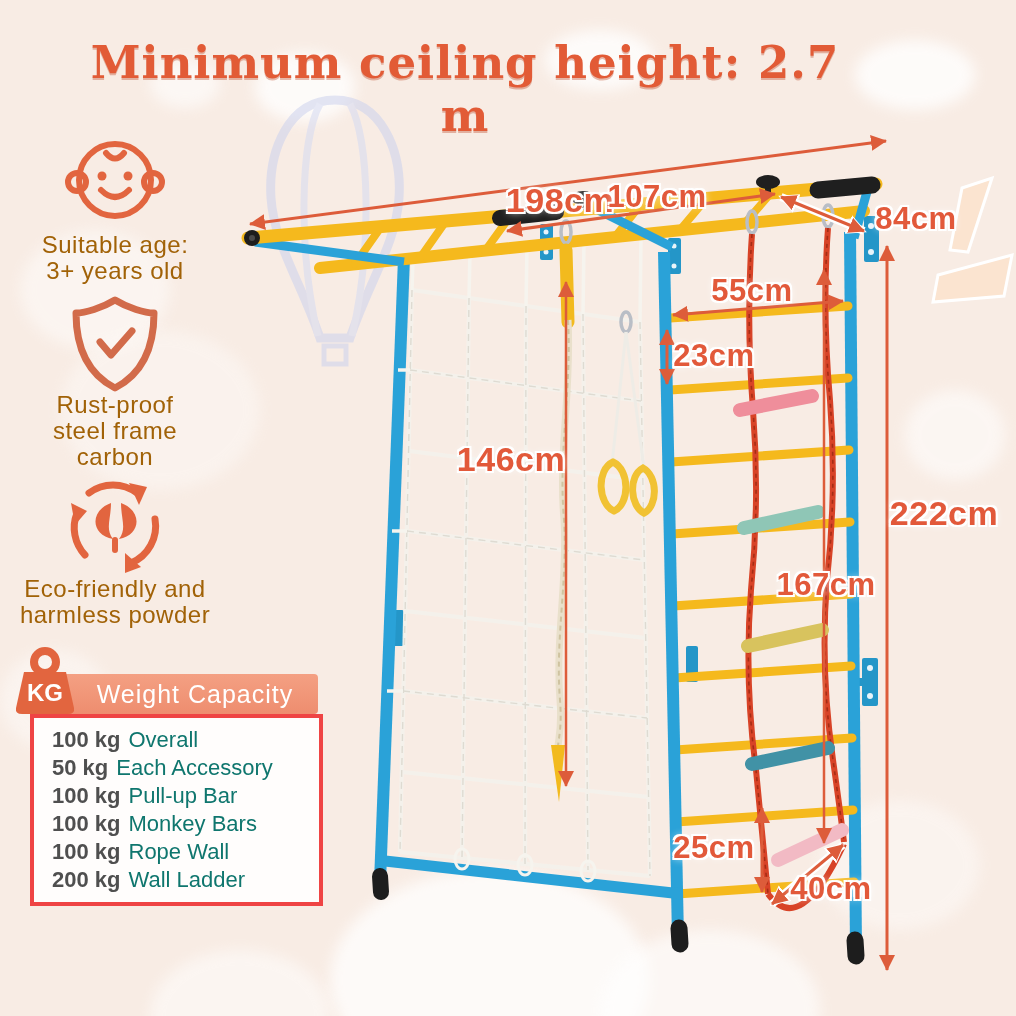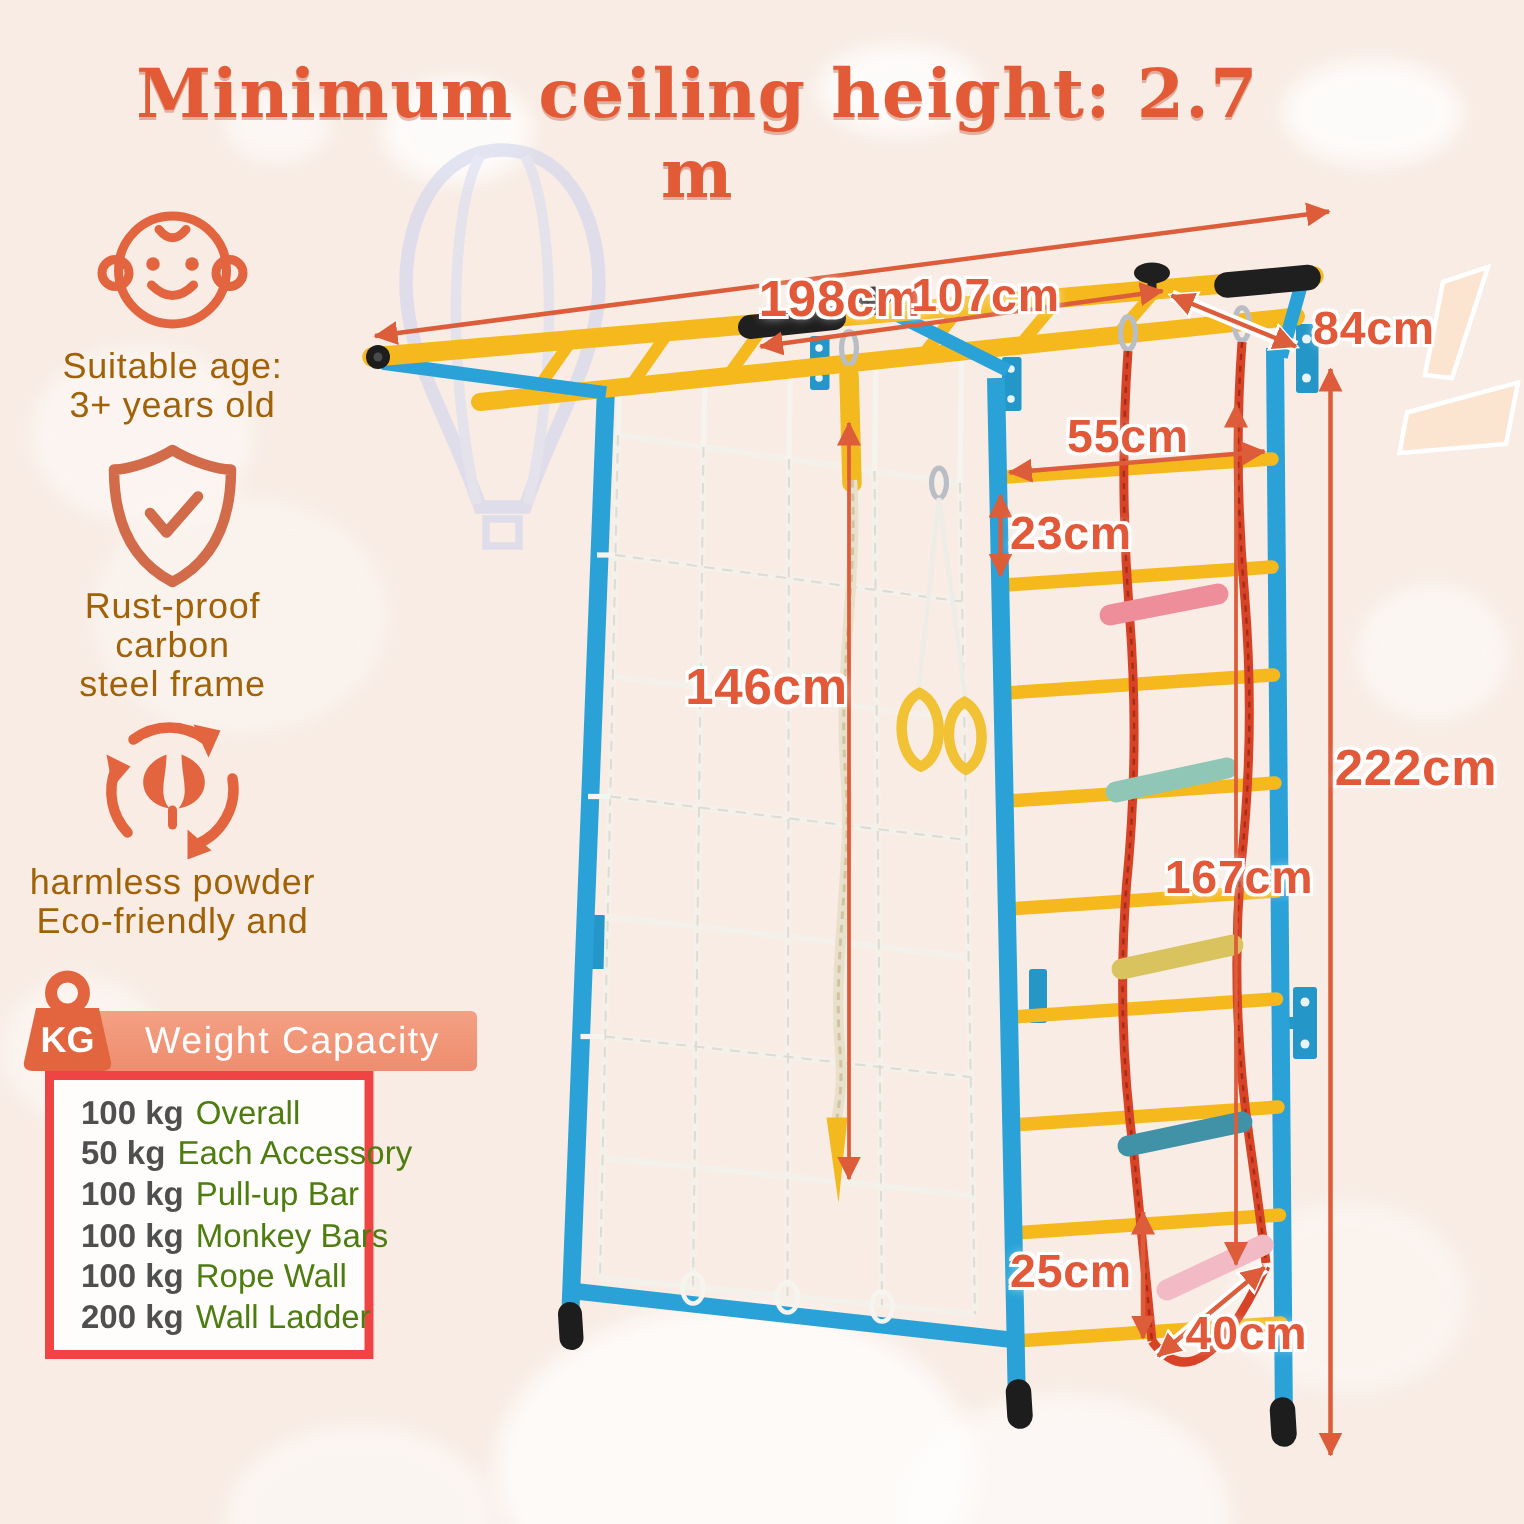--- a/index.html
+++ b/index.html
@@ -28,28 +28,28 @@
   .wc-kg { position:absolute; left:12px; top:646px; }
   .wc-header {
     position:absolute; left:30px; top:674px; width:288px; height:40px;
     background:linear-gradient(#f4a083,#ee8d6f);
     border-radius:4px;
     color:#fff; font-size:25px; letter-spacing:1px;
     display:flex; align-items:center; justify-content:center;
     padding-left:42px;
   }
   .wc-box {
-    position:absolute; left:30px; top:714px; width:219px; height:192px;
-    background:#fffdfc; border:6px solid #ef4444;
+    position:absolute; left:30px; top:714px; width:293px; height:192px;
+    background:#fffdfc; border:4px solid #ef4444;
     display:flex; flex-direction:column; justify-content:space-around;
     padding:8px 6px 8px 18px;
   }
   .wc-row { display:flex; gap:8px; font-size:22px; white-space:nowrap; }
   .wc-val { font-weight:bold; color:#4f4f4f; }
-  .wc-lab { color:#4d7c0f; }
+  .wc-lab { color:#0f766e; }
 
   .dim {
     position:absolute; transform:translate(-50%,-50%);
     font-size:31px; font-weight:bold; color:#e2593a; letter-spacing:.5px;
     text-shadow:-2px -2px 0 #fff,2px -2px 0 #fff,-2px 2px 0 #fff,2px 2px 0 #fff,0 0 8px #fff;
     white-space:nowrap;
   }
   .dim.big { font-size:34px;margin-top:47px; }
 </style>
 </head>
@@ -281,42 +281,42 @@
   <span class="fline">Suitable age:</span>
   <span class="fline">3+ years old</span>
 </div>
 
 <div class="feature" style="left:25px;top:296px;width:180px">
   <svg class="ficon" width="92" height="96" viewBox="-46 -48 92 96">
     <path d="M0,-44 C-13,-36 -30,-31 -39,-31 C-39,-2 -31,28 0,44 C31,28 39,-2 39,-31 C30,-31 13,-36 0,-44 Z" fill="none" stroke="#d26b4a" stroke-width="7" stroke-linejoin="round"></path>
     <path d="M-15,-2 L-4,11 L17,-13" fill="none" stroke="#d26b4a" stroke-width="7" stroke-linecap="round" stroke-linejoin="round"></path>
   </svg>
   <span class="fline">Rust-proof</span>
+  <span class="fline">steel frame</span>
   <span class="fline">carbon</span>
-  <span class="fline">steel frame</span>
 </div>
 
 <div class="feature" style="left:12px;top:478px;width:206px">
   <svg class="ficon" width="104" height="98" viewBox="-52 -49 104 98">
     <g fill="none" stroke="#e2653f" stroke-width="7" stroke-linecap="round">
       <path d="M-30,28 A40 40 0 0 1 -38,-14"></path>
       <path d="M-26,-34 A40 40 0 0 1 22,-34"></path>
       <path d="M40,-8 A40 40 0 0 1 16,36"></path>
     </g>
     <g fill="#e2653f">
       <polygon points="-44,-24 -28,-16 -40,-2"></polygon>
       <polygon points="14,-44 32,-40 24,-22"></polygon>
       <polygon points="26,40 10,46 10,26"></polygon>
       <path d="M-2,12 C-24,8 -26,-16 -4,-24 C-4,-8 -10,2 -2,12 Z"></path>
       <path d="M4,12 C26,8 28,-16 6,-24 C6,-8 12,2 4,12 Z"></path>
       <rect x="-3" y="10" width="6" height="16" rx="3"></rect>
     </g>
   </svg>
+  <span class="fline">Eco-friendly and</span>
   <span class="fline">harmless powder</span>
-  <span class="fline">Eco-friendly and</span>
 </div>
 
 <div class="wc-header">Weight Capacity</div>
 <svg class="wc-kg" width="66" height="70" viewBox="-33 -38 66 70">
   <circle cx="0" cy="-22" r="11" fill="none" stroke="#e2653f" stroke-width="8"></circle>
   <path d="M-21,-12 L21,-12 L29,24 Q30,30 23,30 L-23,30 Q-30,30 -29,24 Z" fill="#e2653f"></path>
   <text x="0" y="17" text-anchor="middle" font-size="24" font-weight="bold" fill="#ffffff" font-family="Liberation Sans, sans-serif">KG</text>
 </svg>
 <div class="wc-box">
   <div class="wc-row">

